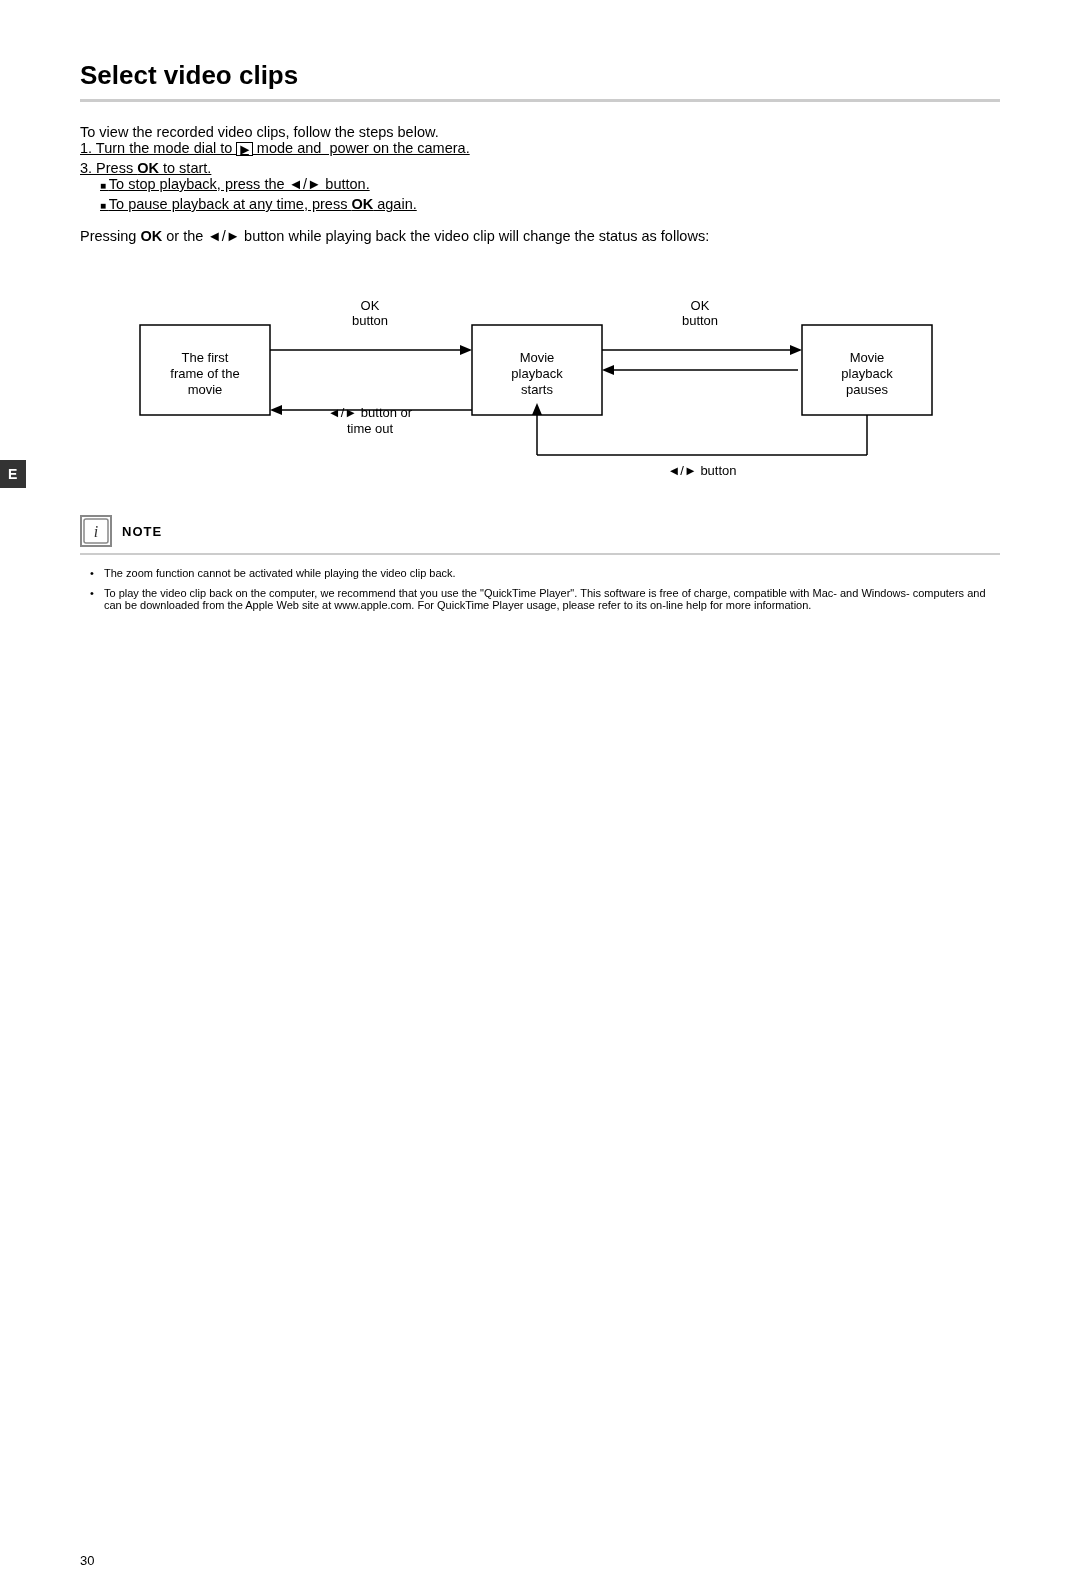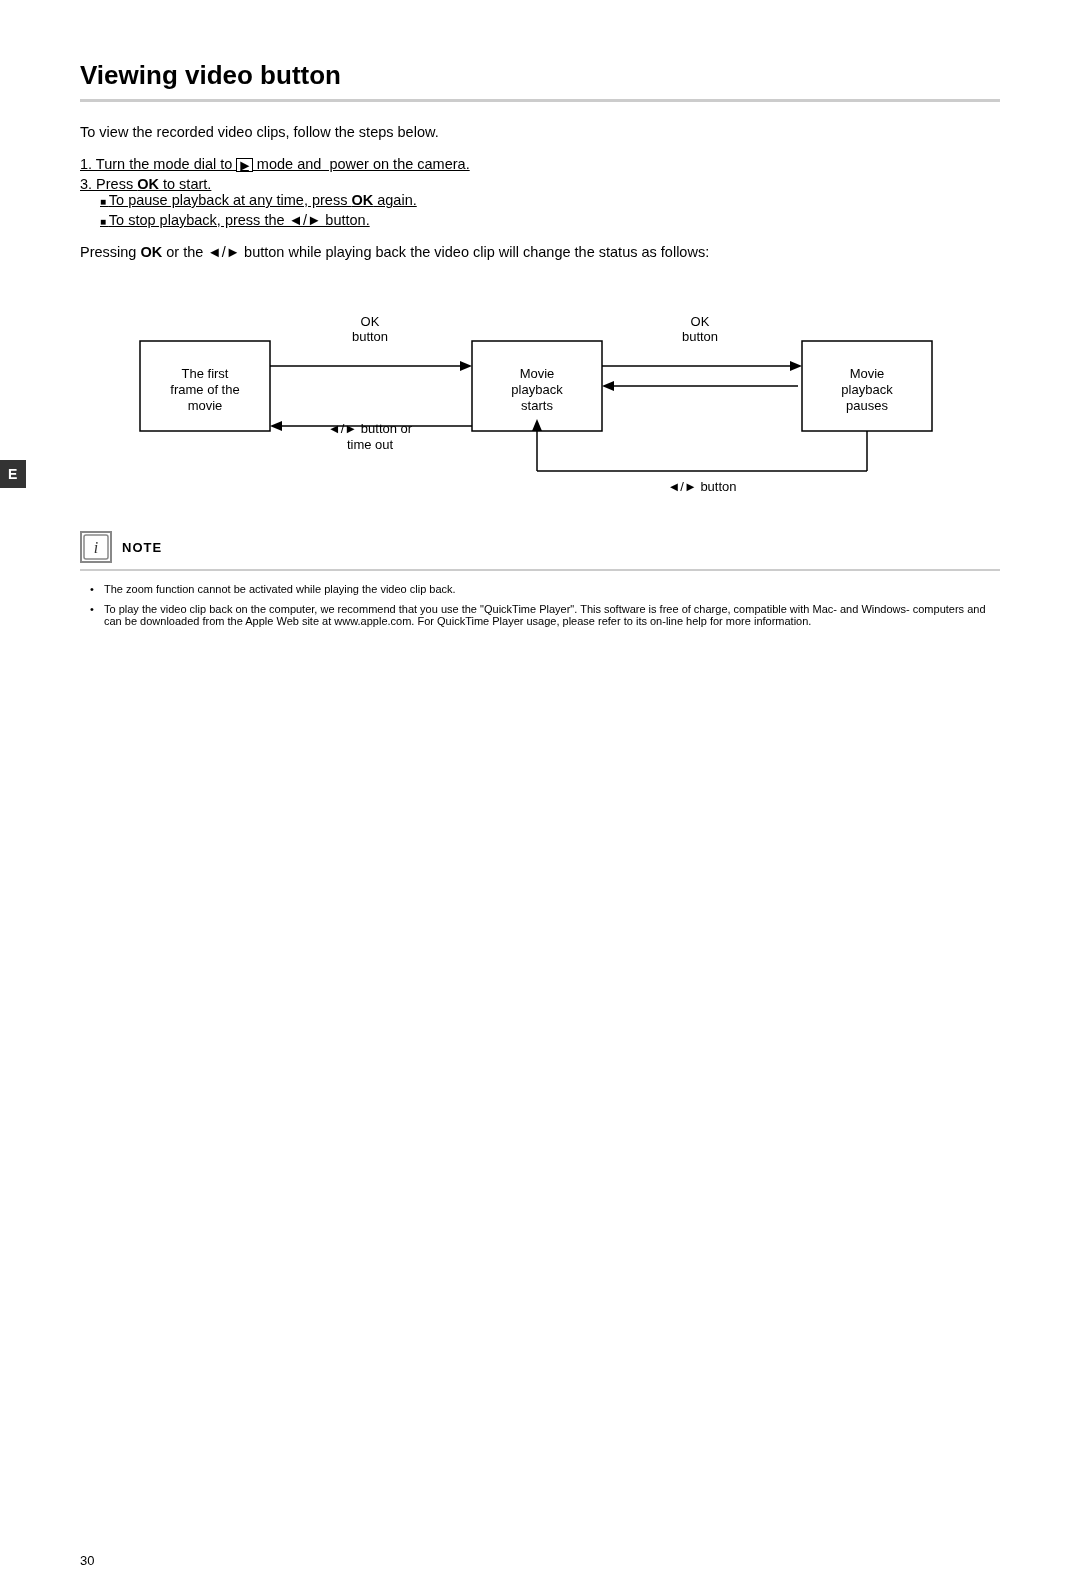--- a/index.html
+++ b/index.html
@@ -20,21 +20,20 @@
       margin-bottom: 8px;
     }
 
     .title-rule {
       border: none;
       border-top: 3px solid #ccc;
       margin-bottom: 22px;
     }
 
     .intro-text {
-      margin-bottom: 16px;
       font-size: 14.5px;
     }
 
     .steps-list {
       list-style: none;
       margin-bottom: 16px;
       font-size: 14.5px;
       text-decoration: underline;
     }
 
@@ -141,31 +140,31 @@
       color: #fff;
       font-weight: bold;
       font-size: 14px;
       padding: 6px 8px;
       letter-spacing: 1px;
     }
   </style>
 </head>
 <body>
 
-<div class="page-title">Viewing video button</div>
+<div class="page-title">Select video clips</div>
 <hr class="title-rule">
 
 <p class="intro-text">To view the recorded video clips, follow the steps below.</p>
 
 <ol class="steps-list">
   <li>1. Turn the mode dial to <span style="border:1px solid #000; padding:0 3px; font-size:11px; font-weight:bold;">▶</span> mode and &nbsp;power on the camera.</li>
   <li>3. Press <span class="bold">OK</span> to start.
     <ul class="sub-bullets">
+      <li>To stop playback, press the ◄/► button.</li>
       <li>To pause playback at any time, press <span class="bold">OK</span> again.</li>
-      <li>To stop playback, press the ◄/► button.</li>
     </ul>
   </li>
 </ol>
 
 <p class="pressing-text">Pressing <span class="bold">OK</span> or the ◄/► button while playing back the video clip will change the status as follows:</p>
 
 <div class="diagram-container">
   <svg class="diagram-svg" width="820" height="230" viewBox="0 0 820 230" xmlns="http://www.w3.org/2000/svg">
 
     <rect x="10" y="70" width="130" height="90" fill="white" stroke="black" stroke-width="1.5"></rect>

